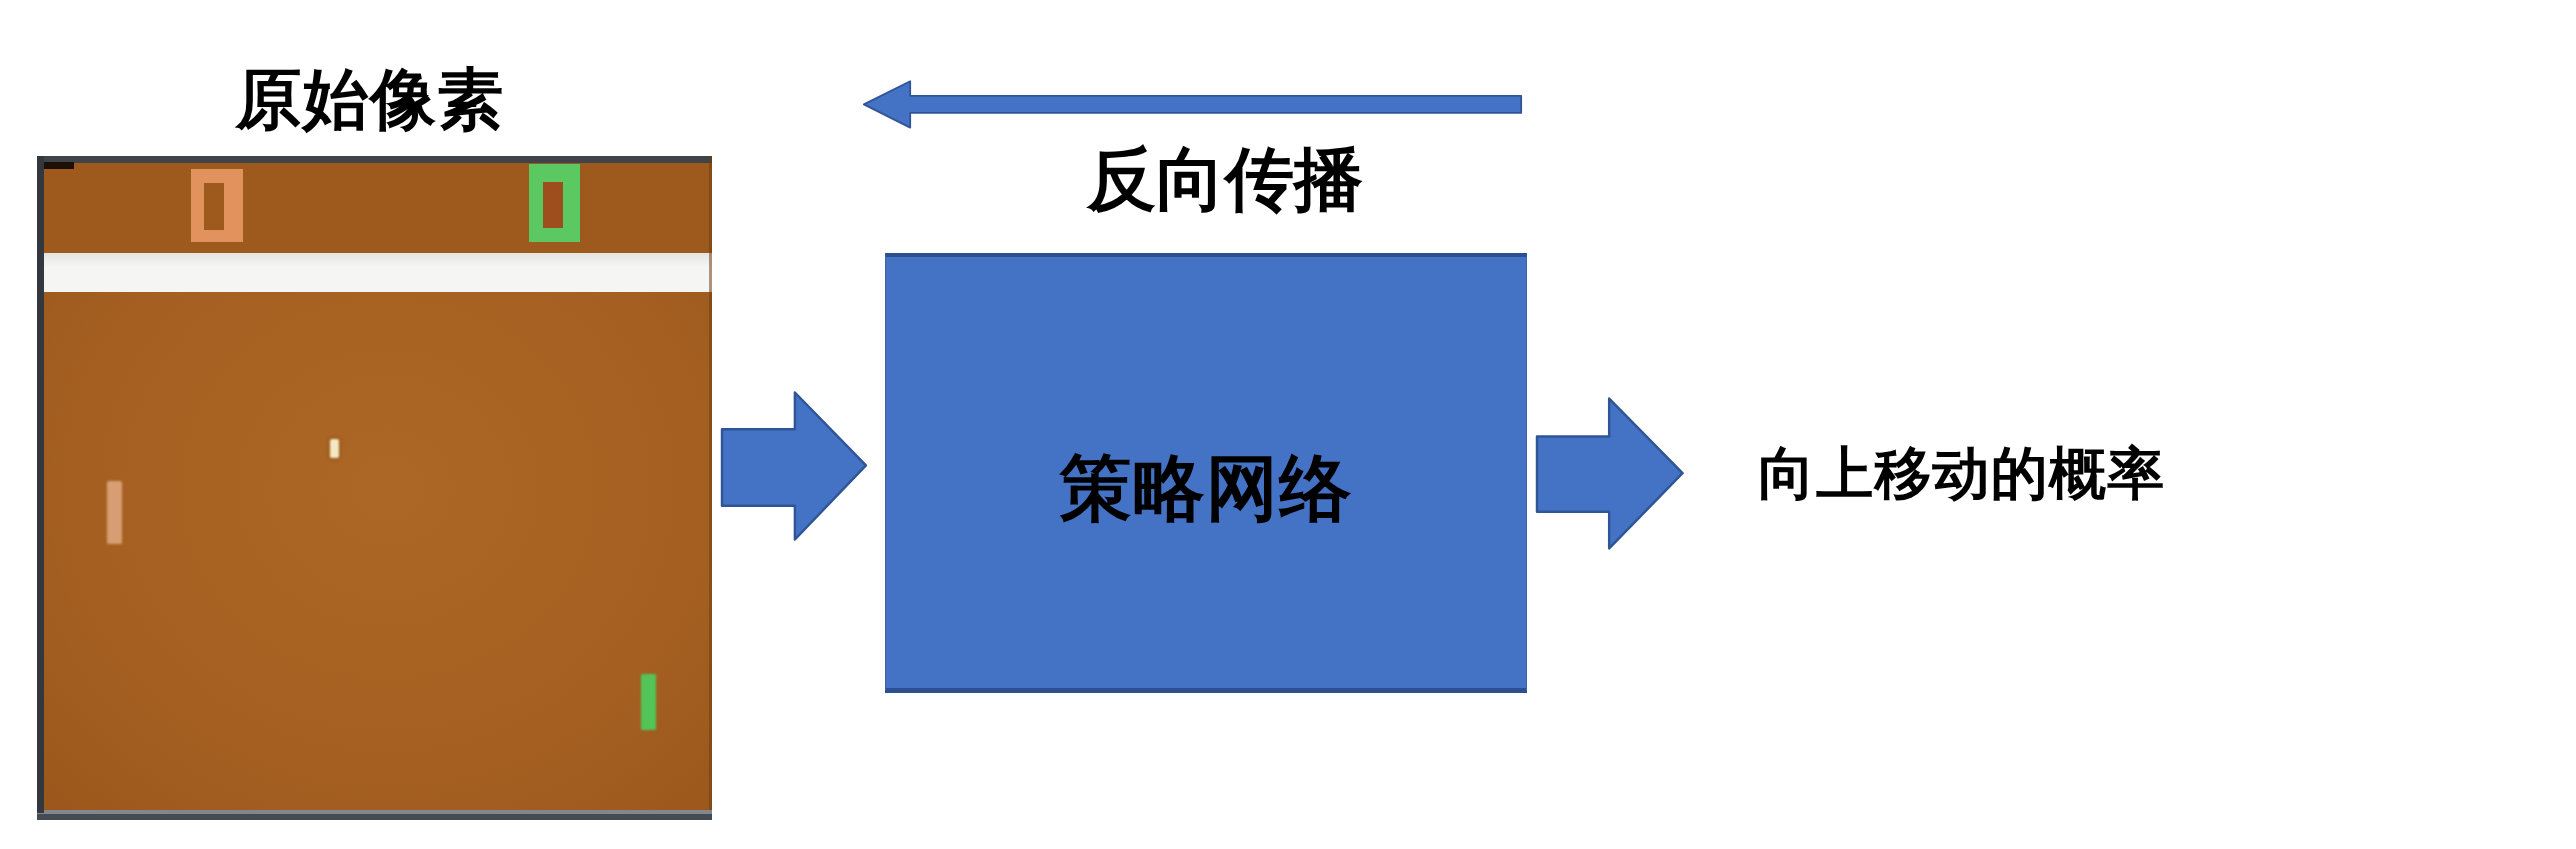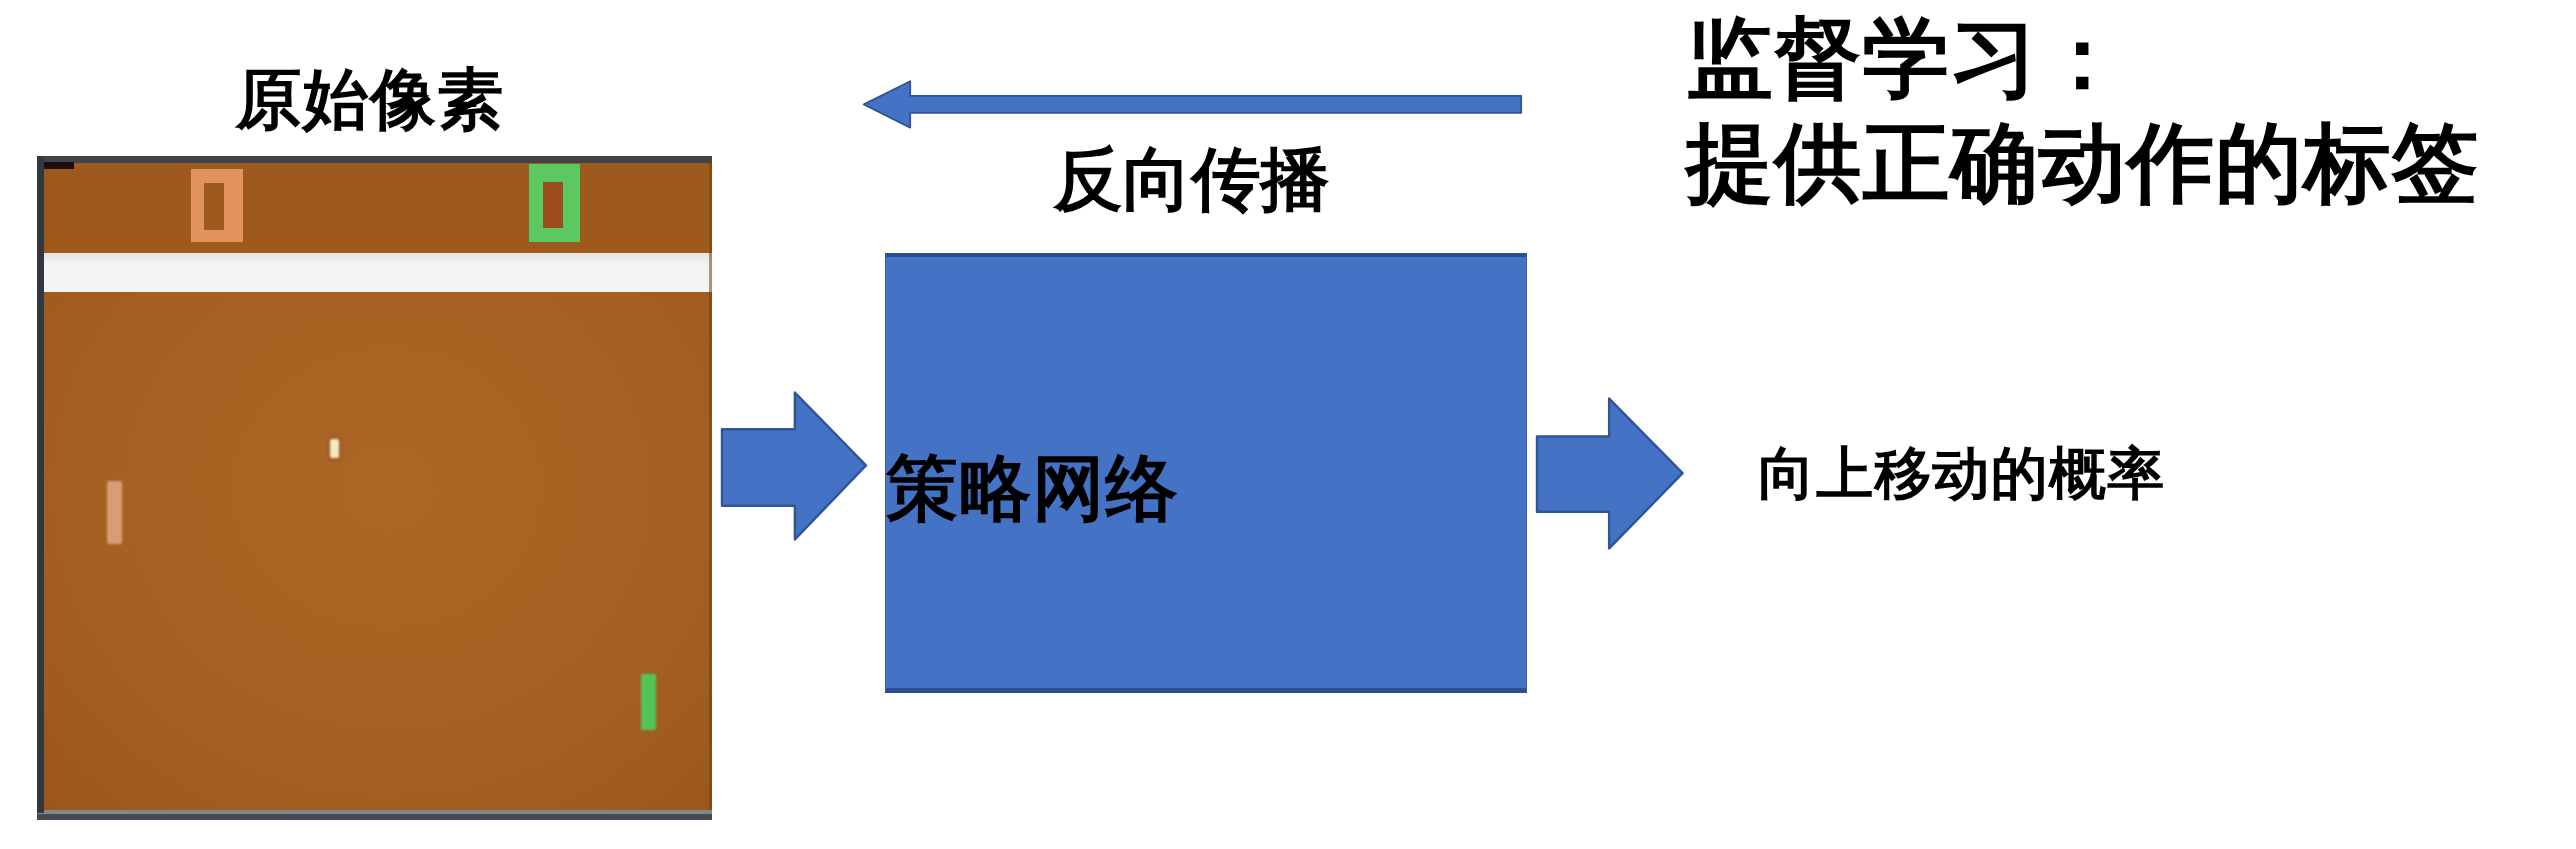--- a/index.html
+++ b/index.html
@@ -41,26 +41,26 @@
   .paddle-right{left:604px;top:518px;width:15.3px;height:56px;background:var(--paddle-green);border-radius:1.2px;}
 
   
   .arrow-svg{overflow:visible;}
 
   
   .policy-box{
     left:885px;top:253px;width:642px;height:440px;background:var(--blue);
     border-top:4.3px solid var(--blue-border);border-bottom:5.5px solid var(--blue-border);
     border-left:1.8px solid var(--blue-border-light);border-right:1.8px solid var(--blue-border-light);
-    box-sizing:border-box;display:flex;align-items:center;justify-content:flex-start;padding-top:32px;
+    box-sizing:border-box;display:flex;align-items:center;justify-content:center;padding-top:32px;
   }
   .policy-box .cjk{font-size:72px;letter-spacing:1.2px;}
 
   
-  .backprop-label{left:1020px;top:134px;width:343px;font-size:69px;text-align:center;}
+  .backprop-label{left:1020px;top:134px;width:343px;font-size:69px;text-align:right;}
   .supervised{left:1686px;top:6.1px;font-size:87px;line-height:105px;letter-spacing:1.2px;}
   .prob-label{left:1758px;top:436px;font-size:57px;letter-spacing:1.2px;}
 </style>
 </head>
 <body>
 
 <div class="canvas">
 
   <div class="abs cjk raw-label">原始像素</div>
 
@@ -99,21 +99,17 @@
   <svg class="abs arrow-svg" style="left:1537px;top:397px;" width="148" height="153" viewBox="0 0 242 249">
     <polygon points="0,64 118,64 118,2 238,124 118,247 118,187 0,187" fill="var(--blue)" stroke="var(--blue-stroke)" stroke-width="4" stroke-linejoin="round"></polygon>
   </svg>
 
   <svg class="abs arrow-svg" style="left:861px;top:80px;" width="663" height="50" viewBox="0 0 1082 82">
     <polygon points="2,40 78,2 78,26 1080,26 1080,54 78,54 78,78" fill="var(--blue)" stroke="var(--blue-stroke)" stroke-width="3" stroke-linejoin="round"></polygon>
   </svg>
 
   <div class="abs cjk backprop-label">反向传播</div>
 
-  <div class="abs cjk supervised">
-    <div>监督学习：</div>
-    <div>提供正确动作的标签</div>
-  </div>
 
   <div class="abs cjk prob-label">向上移动的概率</div>
 
 </div>
 
 
 </body></html>

